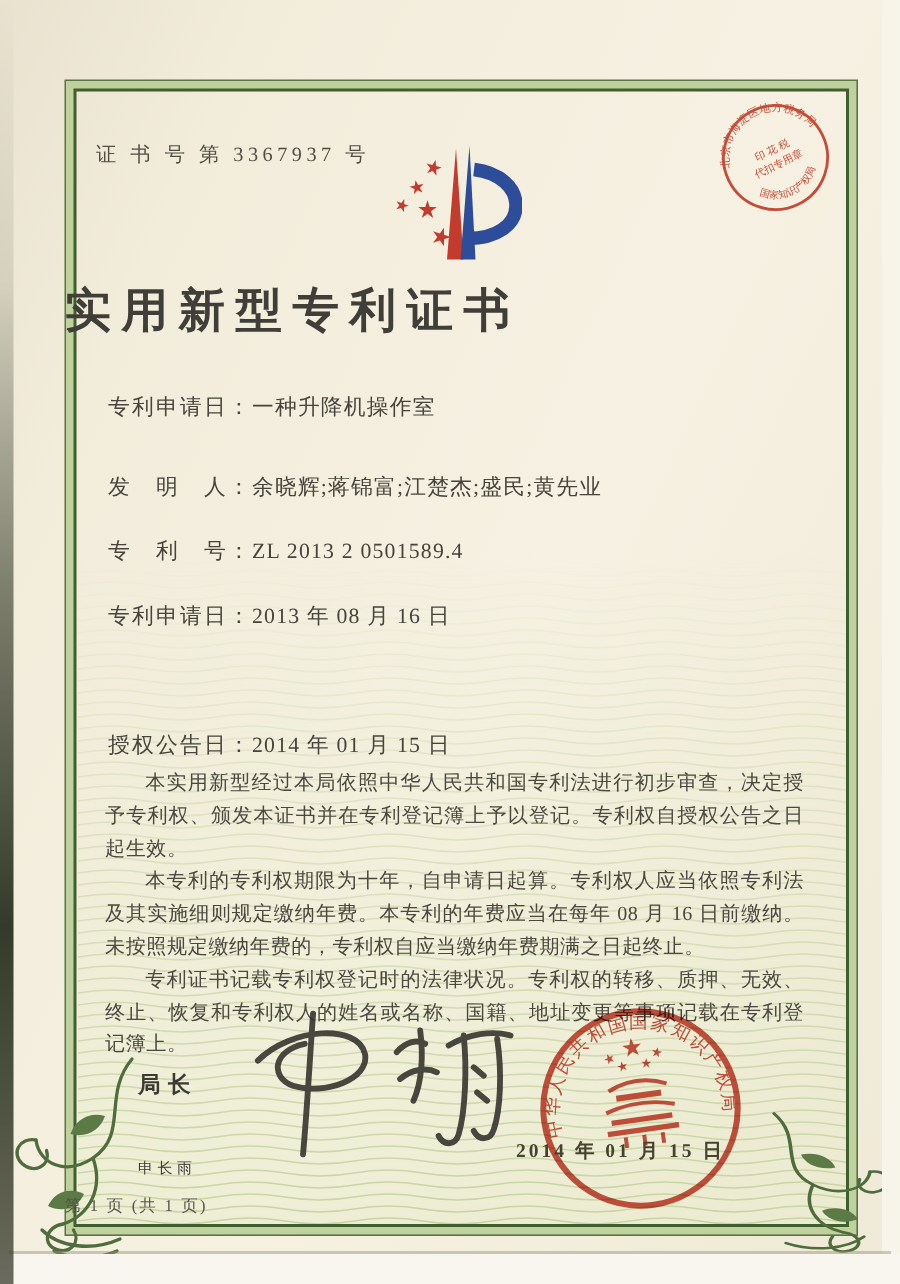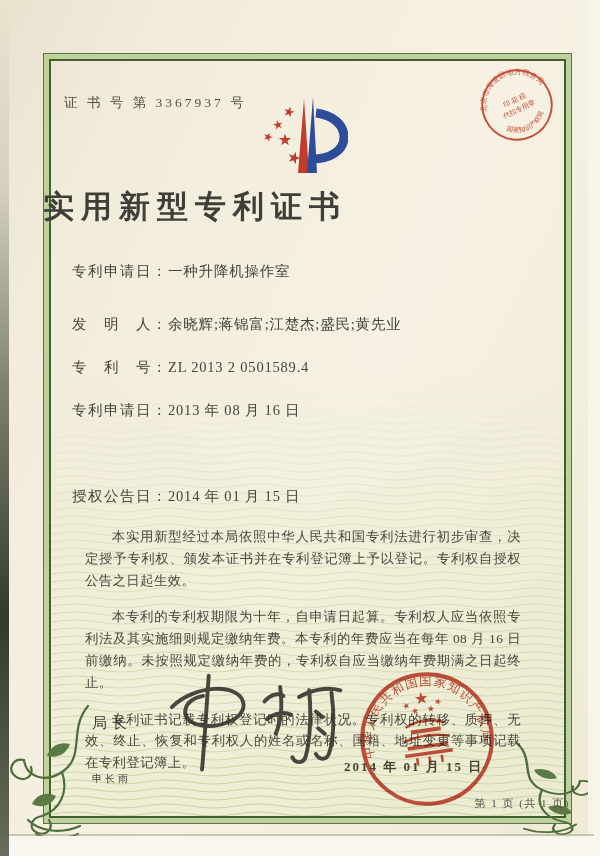--- a/index.html
+++ b/index.html
@@ -22,27 +22,27 @@
   .orn-right{left:498px;top:738px;width:100px;height:100px;}
   
   .cert-no{position:absolute;left:64px;top:94px;font-size:13.5px;letter-spacing:3px;color:#514e44;z-index:4;}
   .logo{position:absolute;left:248px;top:93px;width:100px;height:88px;z-index:4;}
   .tax-stamp{position:absolute;left:476px;top:64px;width:82px;height:82px;z-index:5;mix-blend-mode:multiply;opacity:.92;}
   .title{position:absolute;left:43px;top:186px;width:527px;font-size:31px;font-weight:700;
          letter-spacing:7px;color:#403e38;z-index:4;}
   .field{position:absolute;left:72px;width:480px;font-size:14.5px;color:#46443c;letter-spacing:.8px;z-index:4;white-space:nowrap;}
   .field .lab{letter-spacing:1.5px;}
   .paras{position:absolute;left:70px;top:511px;width:466px;z-index:4;color:#4a483f;}
-  .paras p{margin:15px;font-size:13.4px;line-height:21.8px;text-align:justify;text-indent:2em;letter-spacing:.4px;}
-  .signer-title{position:absolute;left:92px;top:714px;font-size:15px;letter-spacing:5px;color:#3c3a33;z-index:4;}
+  .paras p{margin:0;font-size:13.4px;line-height:21.8px;text-align:justify;text-indent:2em;letter-spacing:.4px;}
+  .signer-title{position:absolute;left:92px;top:714px;font-size:15px;letter-spacing:5px;color:#3c3a33;z-index:4;font-weight:bold;}
   .signer-name{position:absolute;left:92px;top:772px;font-size:10px;letter-spacing:3px;color:#3c3a33;z-index:4;}
   .signature{position:absolute;left:155px;top:668px;width:190px;height:106px;z-index:5;opacity:.88;}
   .office-seal{position:absolute;left:356px;top:668px;width:142px;height:142px;z-index:5;mix-blend-mode:multiply;opacity:.9;}
   .grant-date{position:absolute;left:344px;top:758px;font-size:13px;letter-spacing:2px;font-weight:600;color:#45432f;z-index:6;white-space:nowrap;}
-  .footer{position:absolute;left:43px;top:796px;width:527px;text-align:right;font-size:11px;letter-spacing:1.5px;color:#55534a;z-index:4;}
+  .footer{position:absolute;left:43px;top:796px;width:527px;text-align:left;font-size:11px;letter-spacing:1.5px;color:#55534a;z-index:4;}
 </style>
 </head>
 <body>
 
 <div class="page">
 
   <div class="waves">
     <svg width="100%" height="100%" viewBox="0 0 516 446" preserveAspectRatio="none">
       <defs>
         <pattern id="wav" width="92" height="8" patternUnits="userSpaceOnUse">

